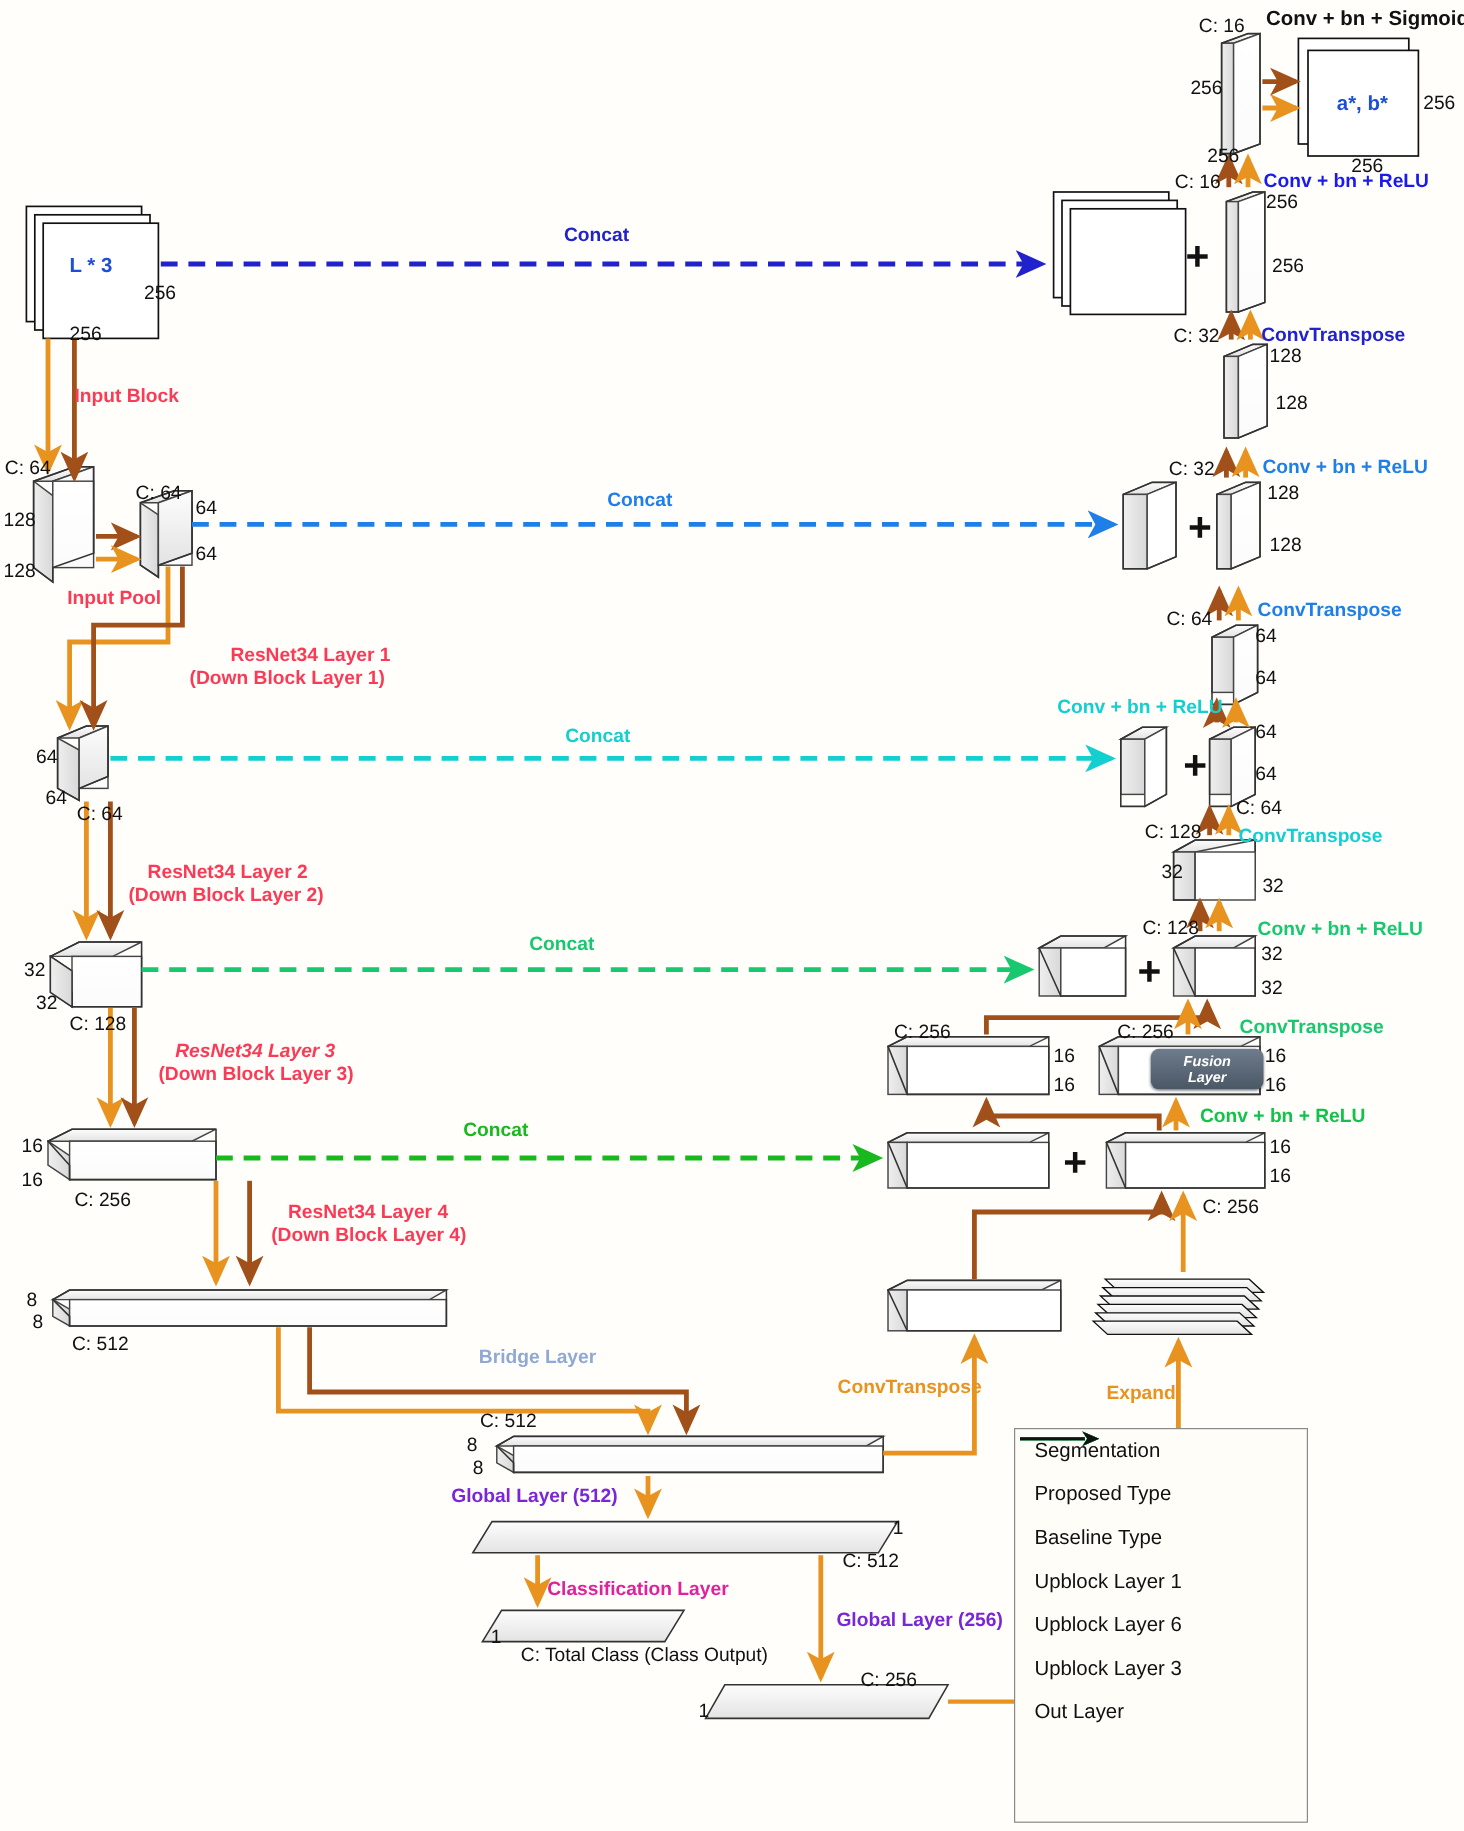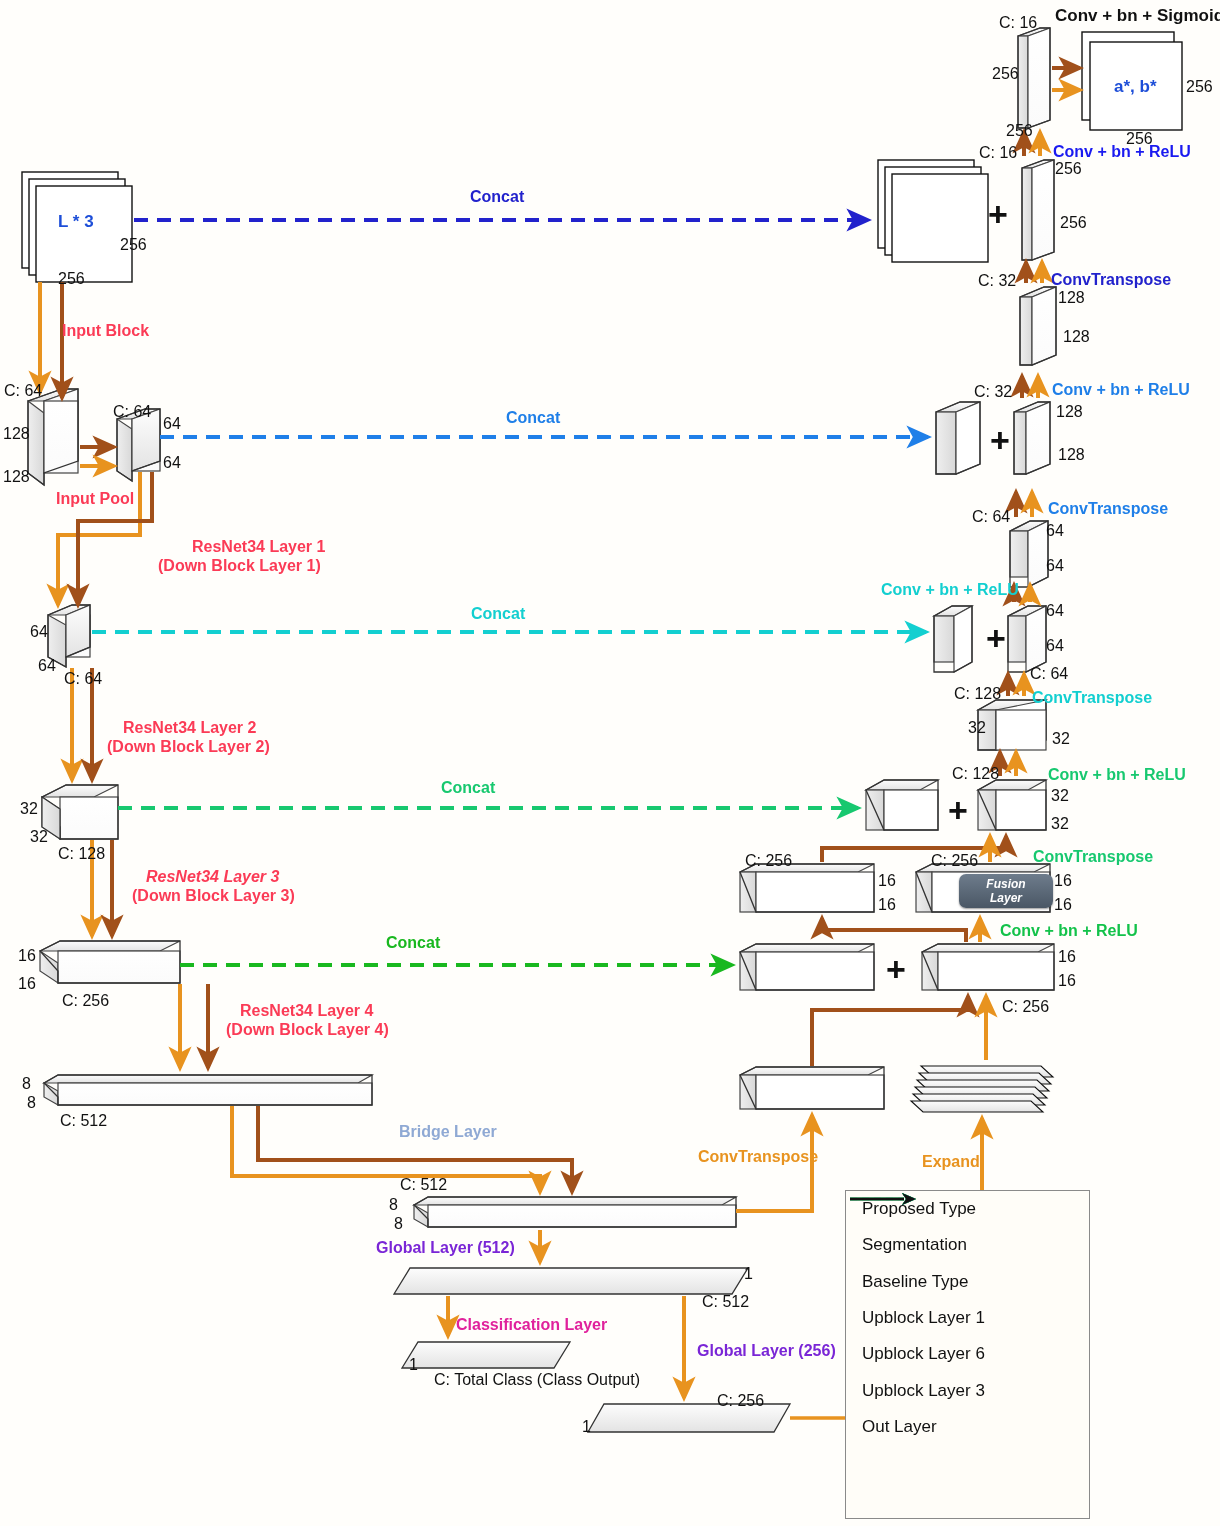--- a/index.html
+++ b/index.html
@@ -481,34 +481,34 @@
 
   <div class="lbl op-green2" style="left:1000px;top:922px;">Conv + bn + ReLU</div>
   <div class="lbl dim" style="left:1058px;top:948px;">16</div>
   <div class="lbl dim" style="left:1058px;top:972px;">16</div>
   <div class="lbl ch" style="left:1002px;top:998px;">C: 256</div>
 
   <div class="legend">
     <div id="legend-rows">
         <div class="legend-row">
           <svg class="legend-ico" viewBox="0 0 78 16">
+            <line x1="4" y1="8" x2="58" y2="8" stroke="#9e9e9e" stroke-width="2.6" stroke-dasharray="7 5"></line>
+            <path d="M56,2 L70,8 L56,14 L60,8 Z" fill="#9e9e9e"></path>
+          </svg>
+          <span class="legend-txt">Segmentation</span>
+        </div>
+        <div class="legend-row">
+          <svg class="legend-ico" viewBox="0 0 78 16">
             <line x1="4" y1="8" x2="58" y2="8" stroke="#e8931f" stroke-width="2.6"></line>
             <path d="M56,2 L70,8 L56,14 L60,8 Z" fill="#e8931f"></path>
           </svg>
           <span class="legend-txt">Proposed Type</span>
         </div>
         <div class="legend-row">
           <svg class="legend-ico" viewBox="0 0 78 16">
-            <line x1="4" y1="8" x2="58" y2="8" stroke="#9e9e9e" stroke-width="2.6" stroke-dasharray="7 5"></line>
-            <path d="M56,2 L70,8 L56,14 L60,8 Z" fill="#9e9e9e"></path>
-          </svg>
-          <span class="legend-txt">Segmentation</span>
-        </div>
-        <div class="legend-row">
-          <svg class="legend-ico" viewBox="0 0 78 16">
             <line x1="4" y1="8" x2="58" y2="8" stroke="#a1501a" stroke-width="2.6"></line>
             <path d="M56,2 L70,8 L56,14 L60,8 Z" fill="#a1501a"></path>
           </svg>
           <span class="legend-txt">Baseline Type</span>
         </div>
         <div class="legend-row">
           <svg class="legend-ico" viewBox="0 0 78 16">
             <line x1="4" y1="8" x2="58" y2="8" stroke="#19b81f" stroke-width="2.6"></line>
             <path d="M56,2 L70,8 L56,14 L60,8 Z" fill="#19b81f"></path>
           </svg>

